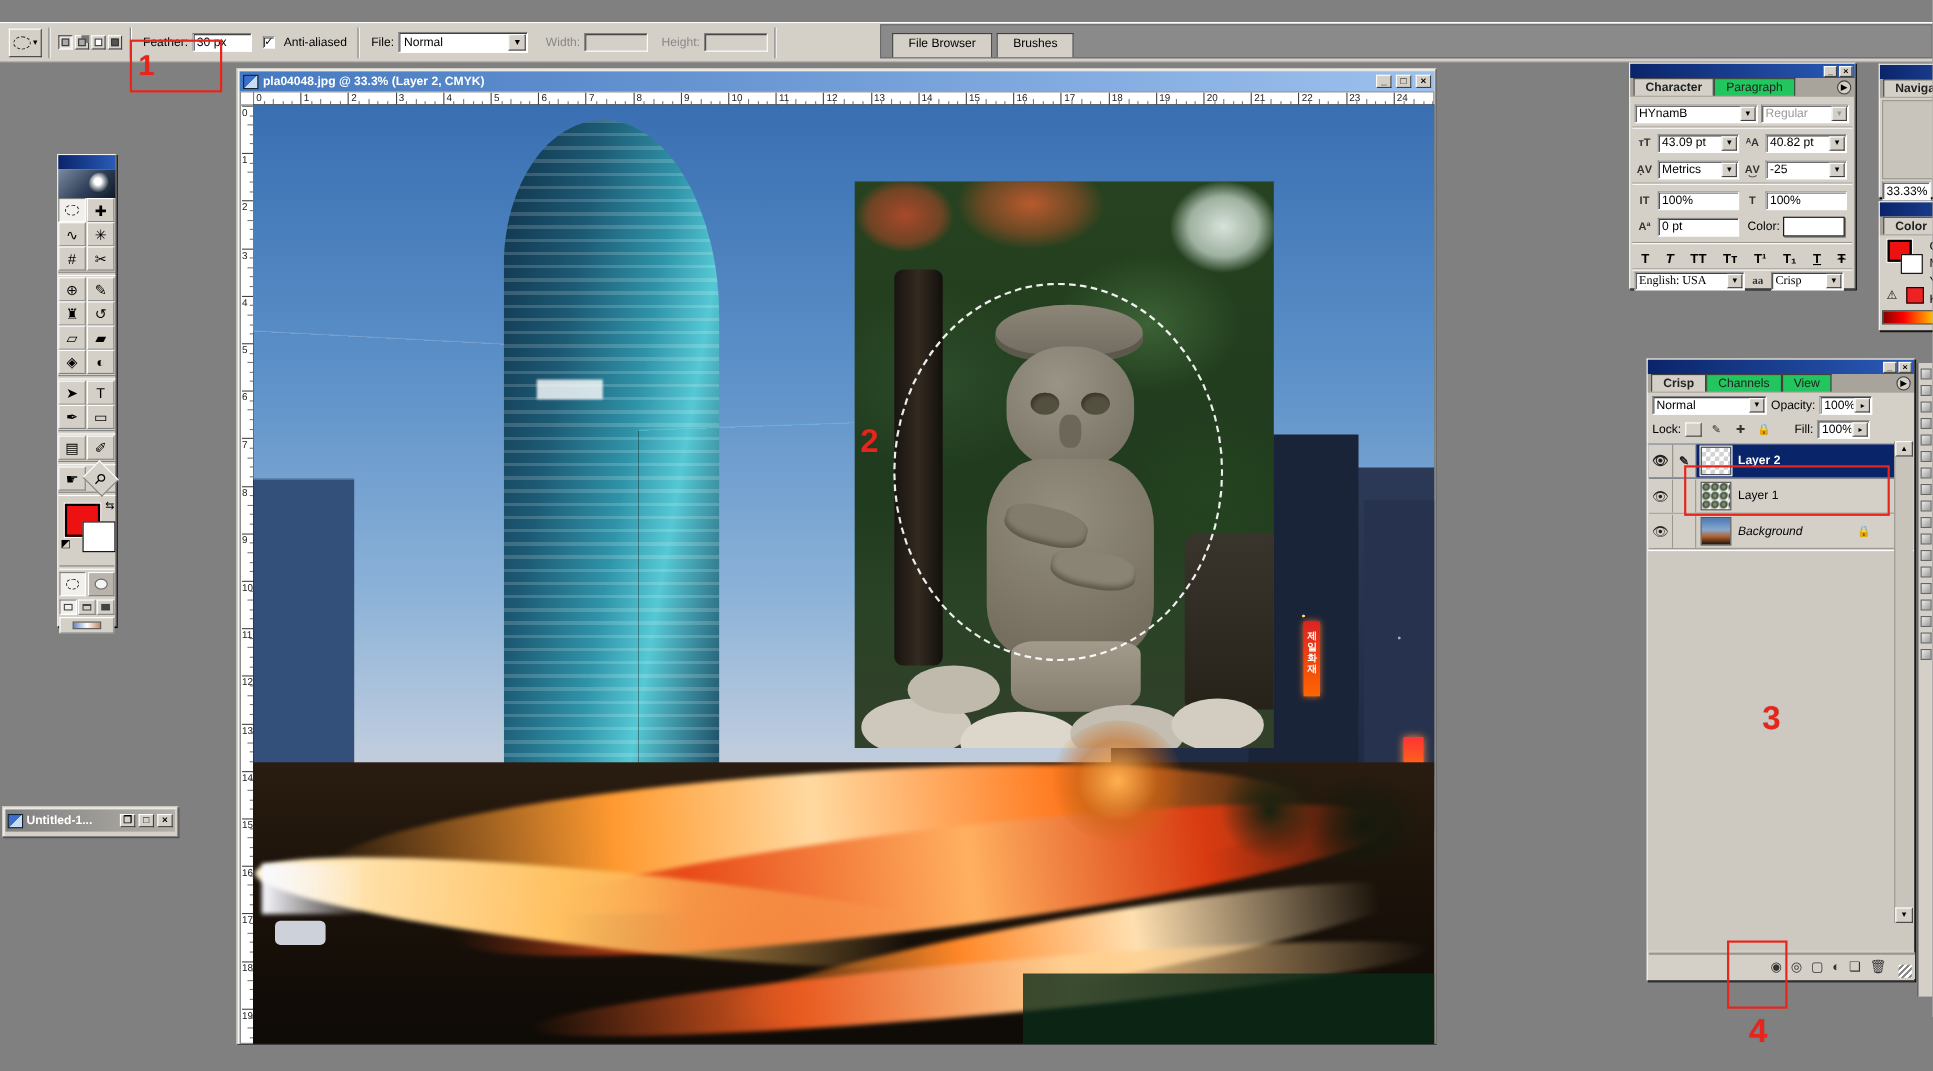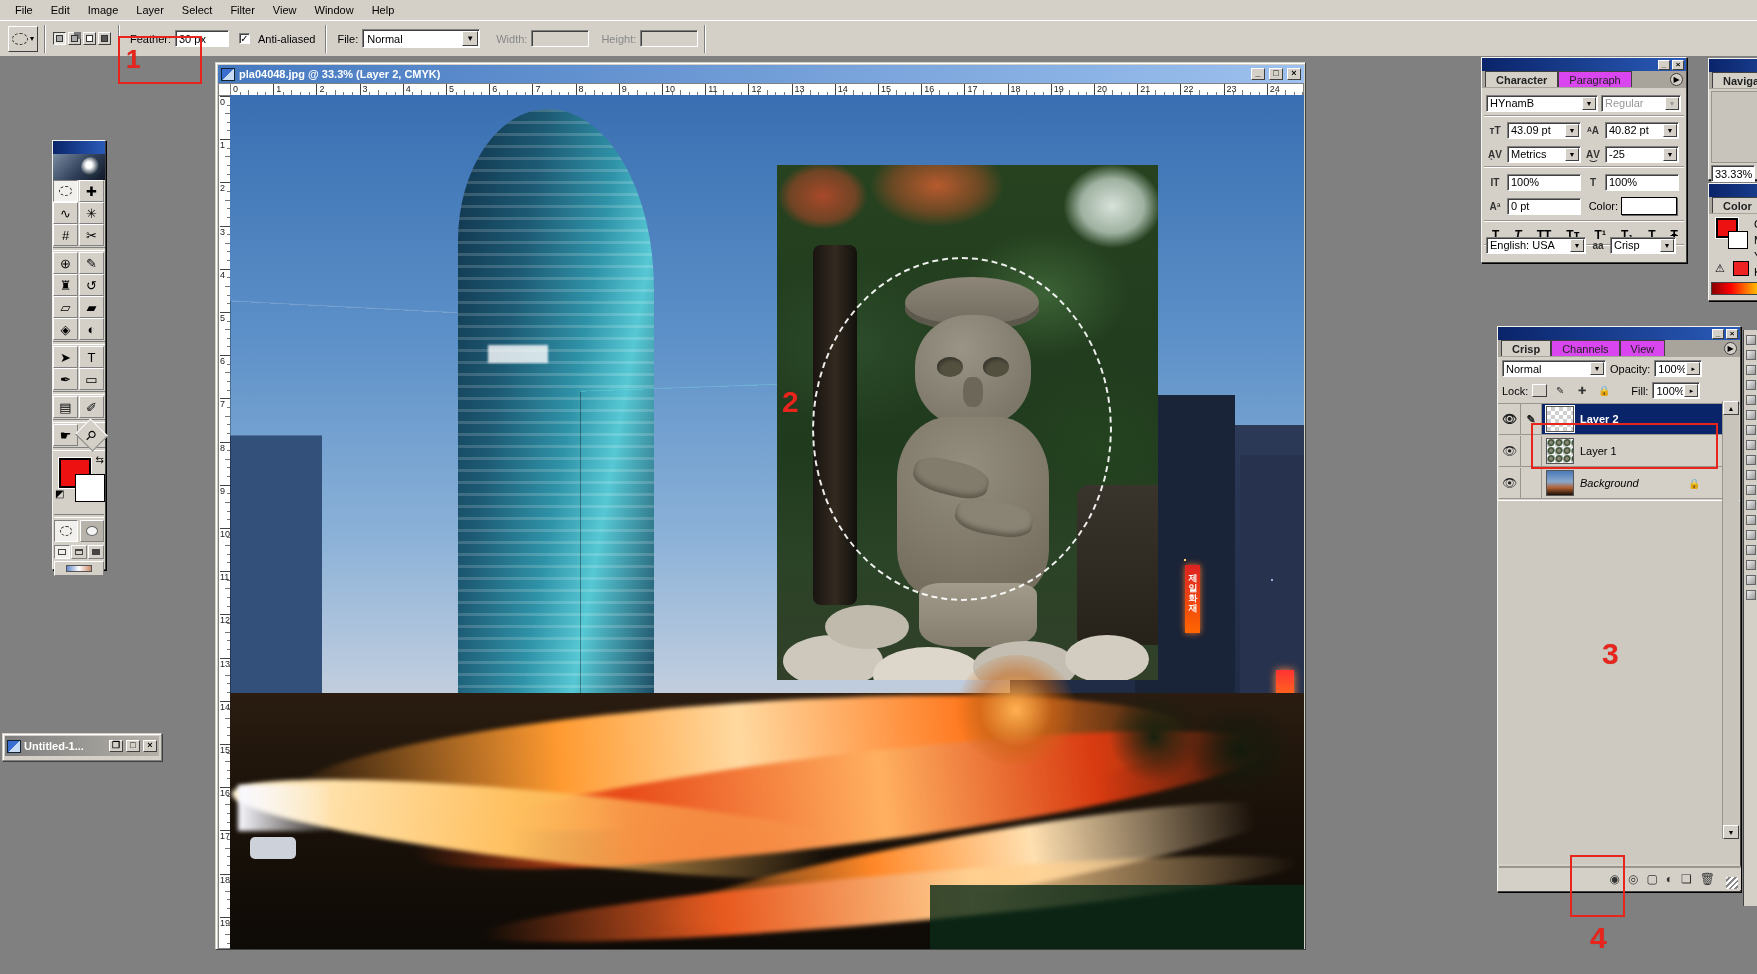--- a/index.html
+++ b/index.html
@@ -72,21 +72,21 @@
   .tool { width:25px; height:22px; display:flex; align-items:center; justify-content:center; font-size:13px; background:#d4d0c8; border:1px solid; border-color:#fff #808080 #808080 #fff; }
   .tool.active { background:#f2f0ec; border-color:#808080 #fff #fff #808080; }
   .tgrid { display:grid; grid-template-columns:26px 26px; }
   .tooldiv { height:4px; grid-column:1 / 3; border-top:1px solid #808080; border-bottom:1px solid #fff; margin:1px 0; }
 
   
   .pal { background:#d4d0c8; border:1px solid; border-color:#f4f2ee #404040 #404040 #f4f2ee; box-shadow:1px 1px 0 #000; }
   .pal-title { height:13px; display:flex; align-items:center; justify-content:flex-end; gap:2px; padding:1px 2px; }
   .pal-title .winbtn { width:12px; height:10px; font-size:8px; line-height:7px; }
   .pal-tabs { height:17px; display:flex; align-items:flex-start; padding-left:3px; background:#a8a49c; position:relative; }
-  .pal-tab { padding:2px 10px 1px 10px; background:#d946ef; border:1px solid #404040; border-bottom:none; color:#222; position:relative; }
+  .pal-tab { padding:2px 10px 1px 10px; background:#22c55e; border:1px solid #404040; border-bottom:none; color:#222; position:relative; }
   .pal-tab.on { background:#d4d0c8; font-weight:bold; z-index:2; }
   .pal-menu-btn { position:absolute; right:3px; bottom:2px; width:13px; height:13px; border-radius:50%; border:1px solid #404040; background:#d4d0c8; font-size:8px; text-align:center; line-height:12px; }
   .mini-dd { background:#fff; border:1px solid; border-color:#808080 #fff #fff #808080; box-shadow:inset 1px 1px 0 #404040; height:17px; display:flex; align-items:center; }
   .mini-dd .val { flex:1; padding:0 3px; white-space:nowrap; overflow:hidden; }
   .mini-dd .dbtn { width:14px; height:13px; margin:1px; border:1px solid; border-color:#fff #404040 #404040 #fff; background:#d4d0c8; font-size:7px; display:flex; align-items:center; justify-content:center; }
 
   .checker { background-image:linear-gradient(45deg,#cfcfcf 25%,transparent 25%,transparent 75%,#cfcfcf 75%),linear-gradient(45deg,#cfcfcf 25%,#fff 25%,#fff 75%,#cfcfcf 75%); background-size:8px 8px; background-position:0 0,4px 4px; }
 
   .lrow { position:absolute; left:1px; width:224px; height:31px; display:flex; align-items:center; border-bottom:1px solid #9a968e; background:#d4d0c8; }
   .lrow.sel { background:#0a246a; color:#fff; font-weight:bold; }
@@ -105,31 +105,20 @@
   .dockstrip { left:1743px; top:330px; width:14px; height:576px; background:#d4d0c8; border-left:1px solid #404040; }
   .dockstrip i { display:block; width:10px; height:10px; margin:5px auto; border:1px solid #666; background:linear-gradient(135deg,#eee,#999); }
 
   .korean-sign { position:absolute; writing-mode:vertical-rl; font-size:9px; font-weight:bold; color:#fff; background:linear-gradient(180deg,#d22,#f60); padding:2px 1px; letter-spacing:1px; box-shadow:0 0 6px rgba(255,120,40,.9); }
 </style>
 </head>
 <body>
 
 <div class="screen">
 
-  <div class="abs menubar" id="menubar">
-      <span>File</span>
-      <span>Edit</span>
-      <span>Image</span>
-      <span>Layer</span>
-      <span>Select</span>
-      <span>Filter</span>
-      <span>View</span>
-      <span>Window</span>
-      <span>Help</span>
-    </div>
 
   <div class="abs optionsbar">
     <div class="btn3d" style="width:30px;height:26px;margin-left:8px;gap:2px;">
       <span class="dashed-ellipse"></span>
       <span class="dd-arrow">▾</span>
     </div>
     <div class="vsep"></div>
     <div class="btn3d down modebtn">
         <i></i>
       </div>
@@ -153,20 +142,24 @@
       <span class="val">Normal</span>
       <span class="dbtn">▼</span>
     </div>
     <span class="opt-label dim" style="margin-left:16px;">Width:</span>
     <input class="txt dim" value="" style="">
     <span class="opt-label dim" style="margin-left:12px;">Height:</span>
     <input class="txt dim" value="" style="">
     <div class="vsep"></div>
   </div>
 
+  <div class="abs pwell">
+    <div class="ptab">File Browser</div>
+    <div class="ptab">Brushes</div>
+  </div>
 
   <div class="abs toolbox pal">
     <div class="pal-title tb-navy tb-head"></div>
     <div style="height:26px;background:linear-gradient(135deg,#7a8ca0,#30405a 55%,#101826);position:relative;">
       <div style="position:absolute;right:4px;top:3px;width:20px;height:20px;border-radius:50%;background:radial-gradient(circle at 40% 40%,#fff 18%,#203040 60%);"></div>
     </div>
     <div class="tgrid" id="toolgrid">
         <div class="tool active">
           <span class="dashed-ellipse" style="width: 13px; height: 10px;"></span>
         </div>
@@ -601,21 +594,21 @@
           <span style="font-weight: bold; font-size: 12px;">T</span>
           <span style="font-weight: bold; font-size: 12px; font-style: italic;">T</span>
           <span style="font-weight: bold; font-size: 12px;">TT</span>
           <span style="font-weight: bold; font-size: 12px;">Tᴛ</span>
           <span style="font-weight: bold; font-size: 12px;">T¹</span>
           <span style="font-weight: bold; font-size: 12px;">T₁</span>
           <span style="font-weight: bold; font-size: 12px; text-decoration: underline;">T</span>
           <span style="font-weight: bold; font-size: 12px; text-decoration: line-through;">Ŧ</span>
         </div>
       <div class="hr3d" style="top:156px;"></div>
-      <div class="cp-row" style="top:146px;">
+      <div class="cp-row" style="top:156px;font-family:Liberation Serif, serif;">
         <div class="mini-dd" style="width:100px;">
             <span class="val">English: USA</span>
             <span class="dbtn">▼</span>
           </div>
         <span class="cp-ico">aa</span>
         <div class="mini-dd" style="width:66px;">
             <span class="val">Crisp</span>
             <span class="dbtn">▼</span>
           </div>
       </div>

